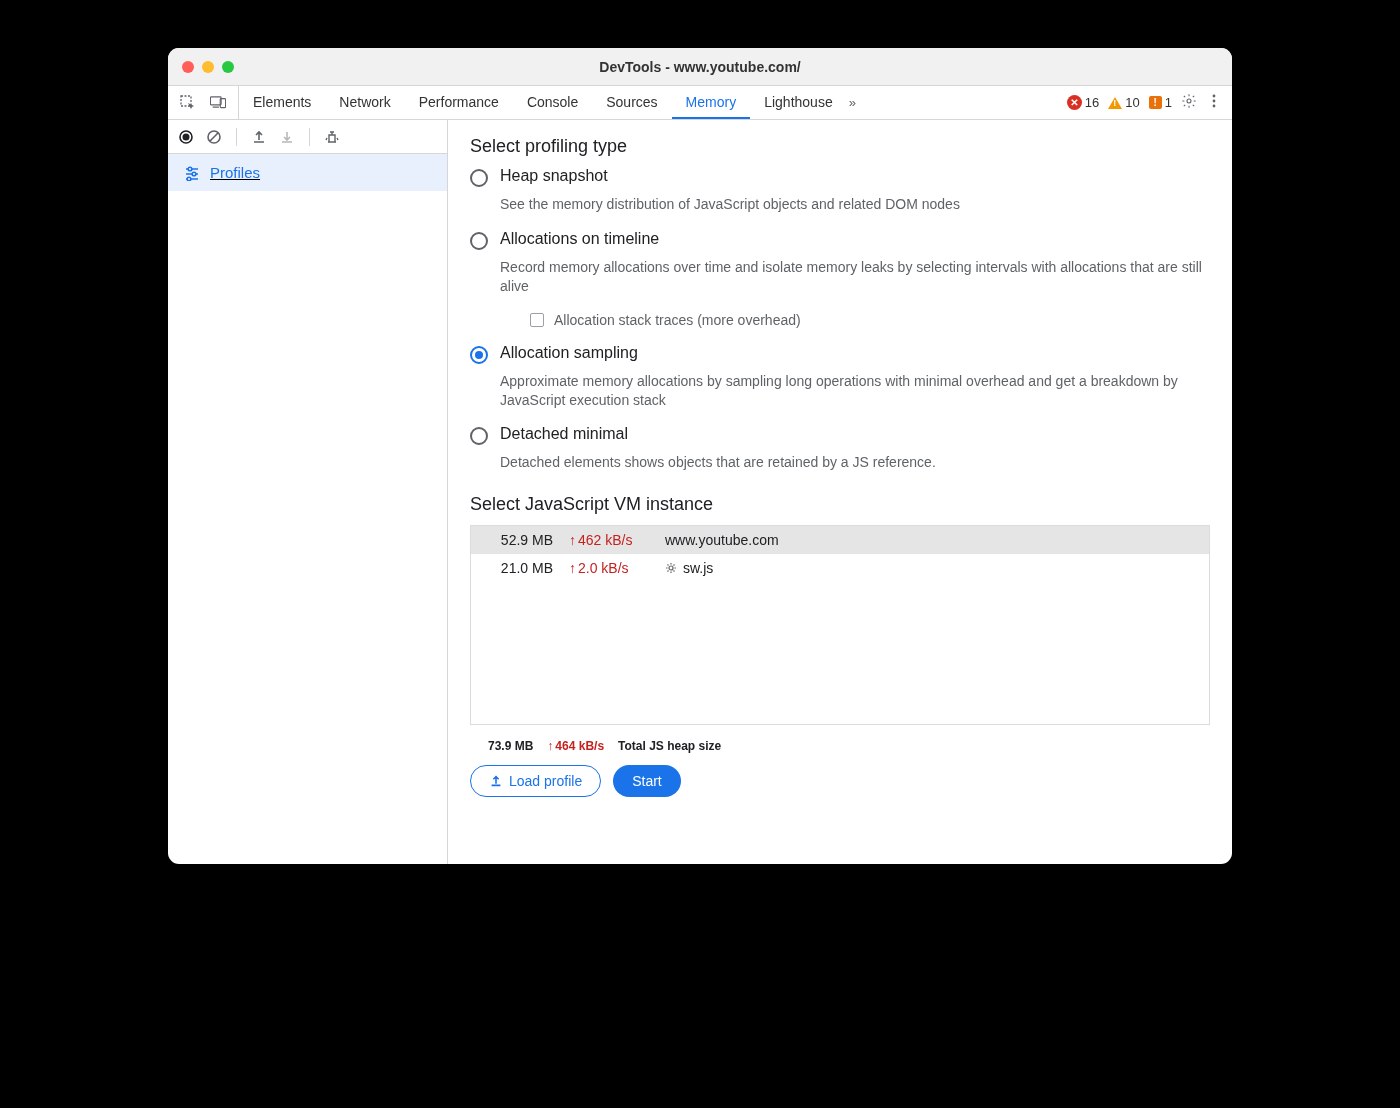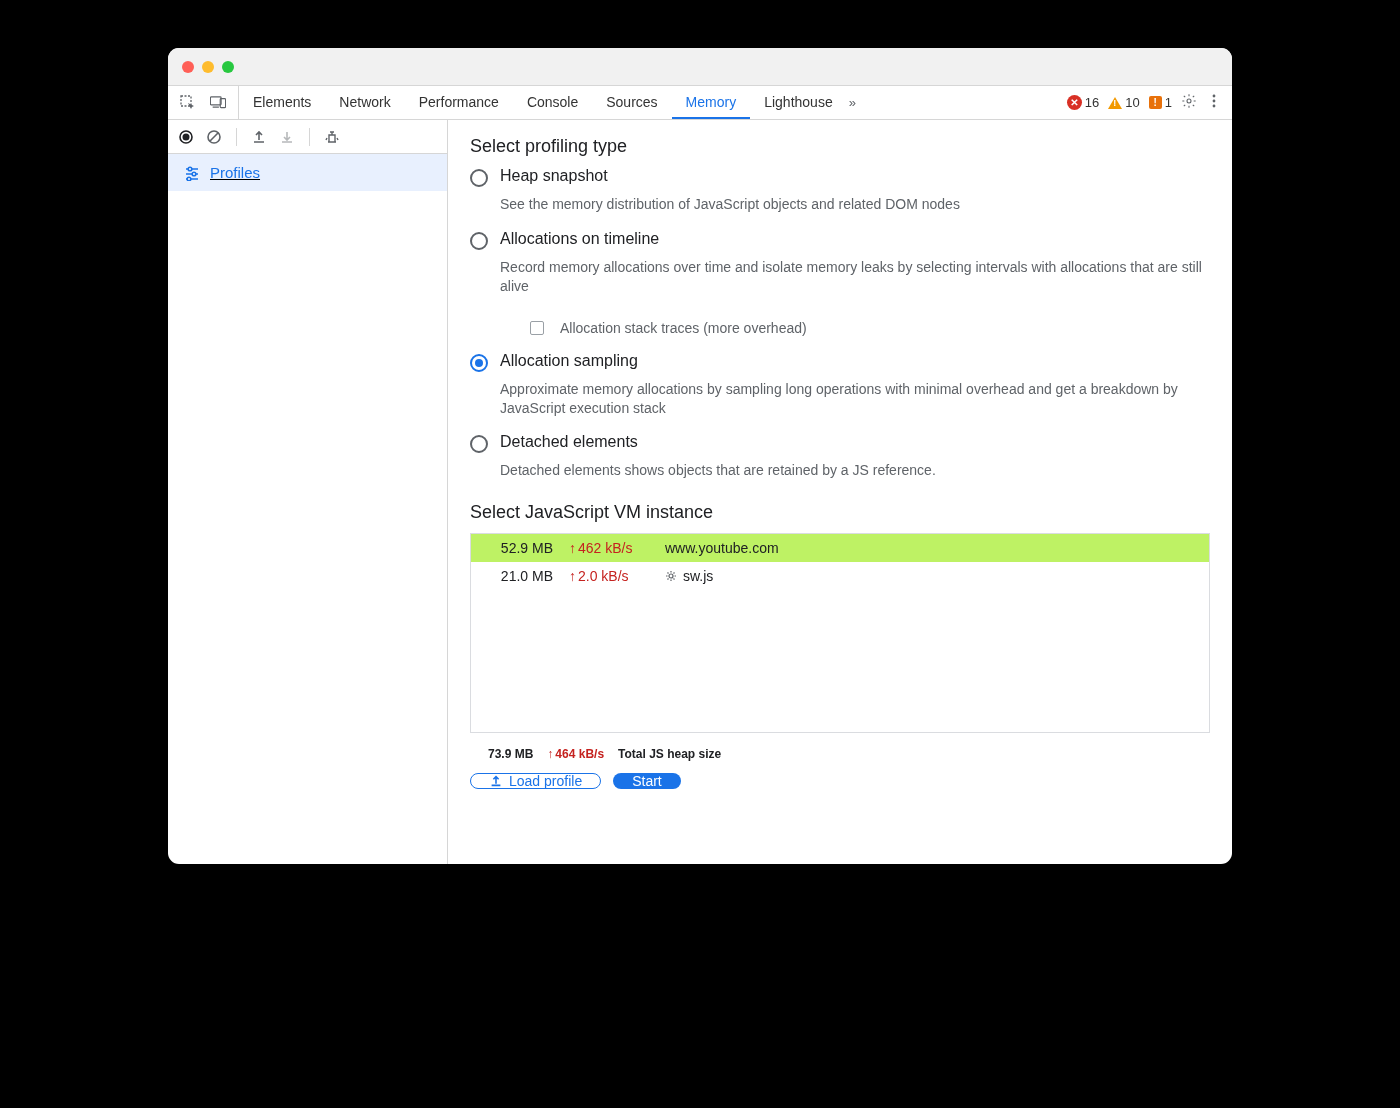--- a/index.html
+++ b/index.html
@@ -118,62 +118,63 @@
   .section-title { font-size:18px; color:#202124; margin-bottom:10px; font-weight:400;}
   .radio-row { display:flex; gap:12px; align-items:flex-start; margin-bottom:4px;}
   .radio {
     width:18px; height:18px; border:2px solid #5f6368; border-radius:50%;
     flex-shrink:0; margin-top:2px; position:relative; cursor:pointer;
   }
   .radio.sel { border-color:#1a73e8; }
   .radio.sel::after{content:"";position:absolute;inset:3px;background:#1a73e8;border-radius:50%;}
   .radio-label { font-size:16px; color:#202124; }
   .radio-desc { font-size:14px; color:#5f6368; margin:4px 0 16px 30px; max-width:720px; line-height:1.35;}
-  .sub-check { display:flex; align-items:center; gap:16px; margin:8px 0 16px 60px;}
+  .sub-check { display:flex; align-items:center; gap:10px; margin:0 0 16px 60px;}
   .cb { width:14px;height:14px;border:1.5px solid #9aa0a6;border-radius:2px;cursor:pointer;}
   .sub-check label { font-size:14px; color:#5f6368;}
   .vm-section-title { font-size:18px; color:#202124; margin:6px 0 10px 0; font-weight:400;}
   .vm-list {
     border:1px solid #dadce0; height:200px;
   }
   .vm-row {
     display:flex; align-items:center;
     font-size:14px; padding:6px 12px;
     gap:16px;
   }
-  .vm-row.sel { background:#bef264;}
+  .vm-row.sel { background:#e5e5e5;}
   .vm-size { width:70px; color:#202124; text-align:right;}
   .vm-rate { color:#c5221f; display:flex; align-items:center; gap:2px; width:80px;}
   .up-arrow { font-weight:700;}
   .vm-name { color:#202124; display:flex; align-items:center; gap:6px;}
   .mini-gear { width:12px;height:12px; }
   .total-row { display:flex; align-items:center; gap:14px; font-size:12px; margin:14px 0 12px 18px;}
   .total-row .t-size{font-weight:600;color:#202124;}
   .total-row .t-rate{color:#c5221f;font-weight:600;display:flex;align-items:center;gap:2px;}
   .total-row .t-label{color:#202124;font-weight:600;}
   .btn-row { display:flex; gap:12px; }
   .btn {
-    height:16px; border-radius:16px; font-size:14px; display:flex; align-items:center;
+    height:32px; border-radius:16px; font-size:14px; display:flex; align-items:center;
     padding:0 18px; cursor:pointer; border:1px solid transparent; gap:6px;
   }
   .btn.outline { border-color:#1a73e8; color:#1a73e8; background:#fff;}
   .btn.primary { background:#1a73e8; color:#fff;}
   .chev { font-size:13px; color:#5f6368; padding:0 2px;}
 </style>
 </head>
 <body>
 
 <div class="window">
 
   <div class="titlebar">
     <div class="traffic">
       <div class="tl red"></div>
       <div class="tl yel"></div>
       <div class="tl grn"></div>
     </div>
+    <div class="title">DevTools - www.youtube.com/</div>
   </div>
 
   <div class="tabbar">
     <div class="tb-left">
       <span class="tb-icon">
         <svg viewBox="0 0 16 16" fill="none" stroke="#5f6368" stroke-width="1.3">
           <rect x="1" y="1" width="10" height="10" stroke-dasharray="2 1.5"></rect>
           <path d="M8 8 l6 3 -2 1 -1 2 z" fill="#5f6368" stroke="none"></path>
         </svg>
       </span>
@@ -292,21 +293,21 @@
       </div>
 
       <div class="radio-row">
         <div class="radio sel"></div>
         <div class="radio-label">Allocation sampling</div>
       </div>
       <div class="radio-desc">Approximate memory allocations by sampling long operations with minimal overhead and get a breakdown by JavaScript execution stack</div>
 
       <div class="radio-row">
         <div class="radio"></div>
-        <div class="radio-label">Detached elements</div>
+        <div class="radio-label">Detached minimal</div>
       </div>
       <div class="radio-desc">Detached elements shows objects that are retained by a JS reference.</div>
 
       <div class="vm-section-title">Select JavaScript VM instance</div>
       <div class="vm-list">
         <div class="vm-row sel">
           <span class="vm-size">52.9 MB</span>
           <span class="vm-rate">
               <span class="up-arrow">↑</span>
               <span>462 kB/s</span>

